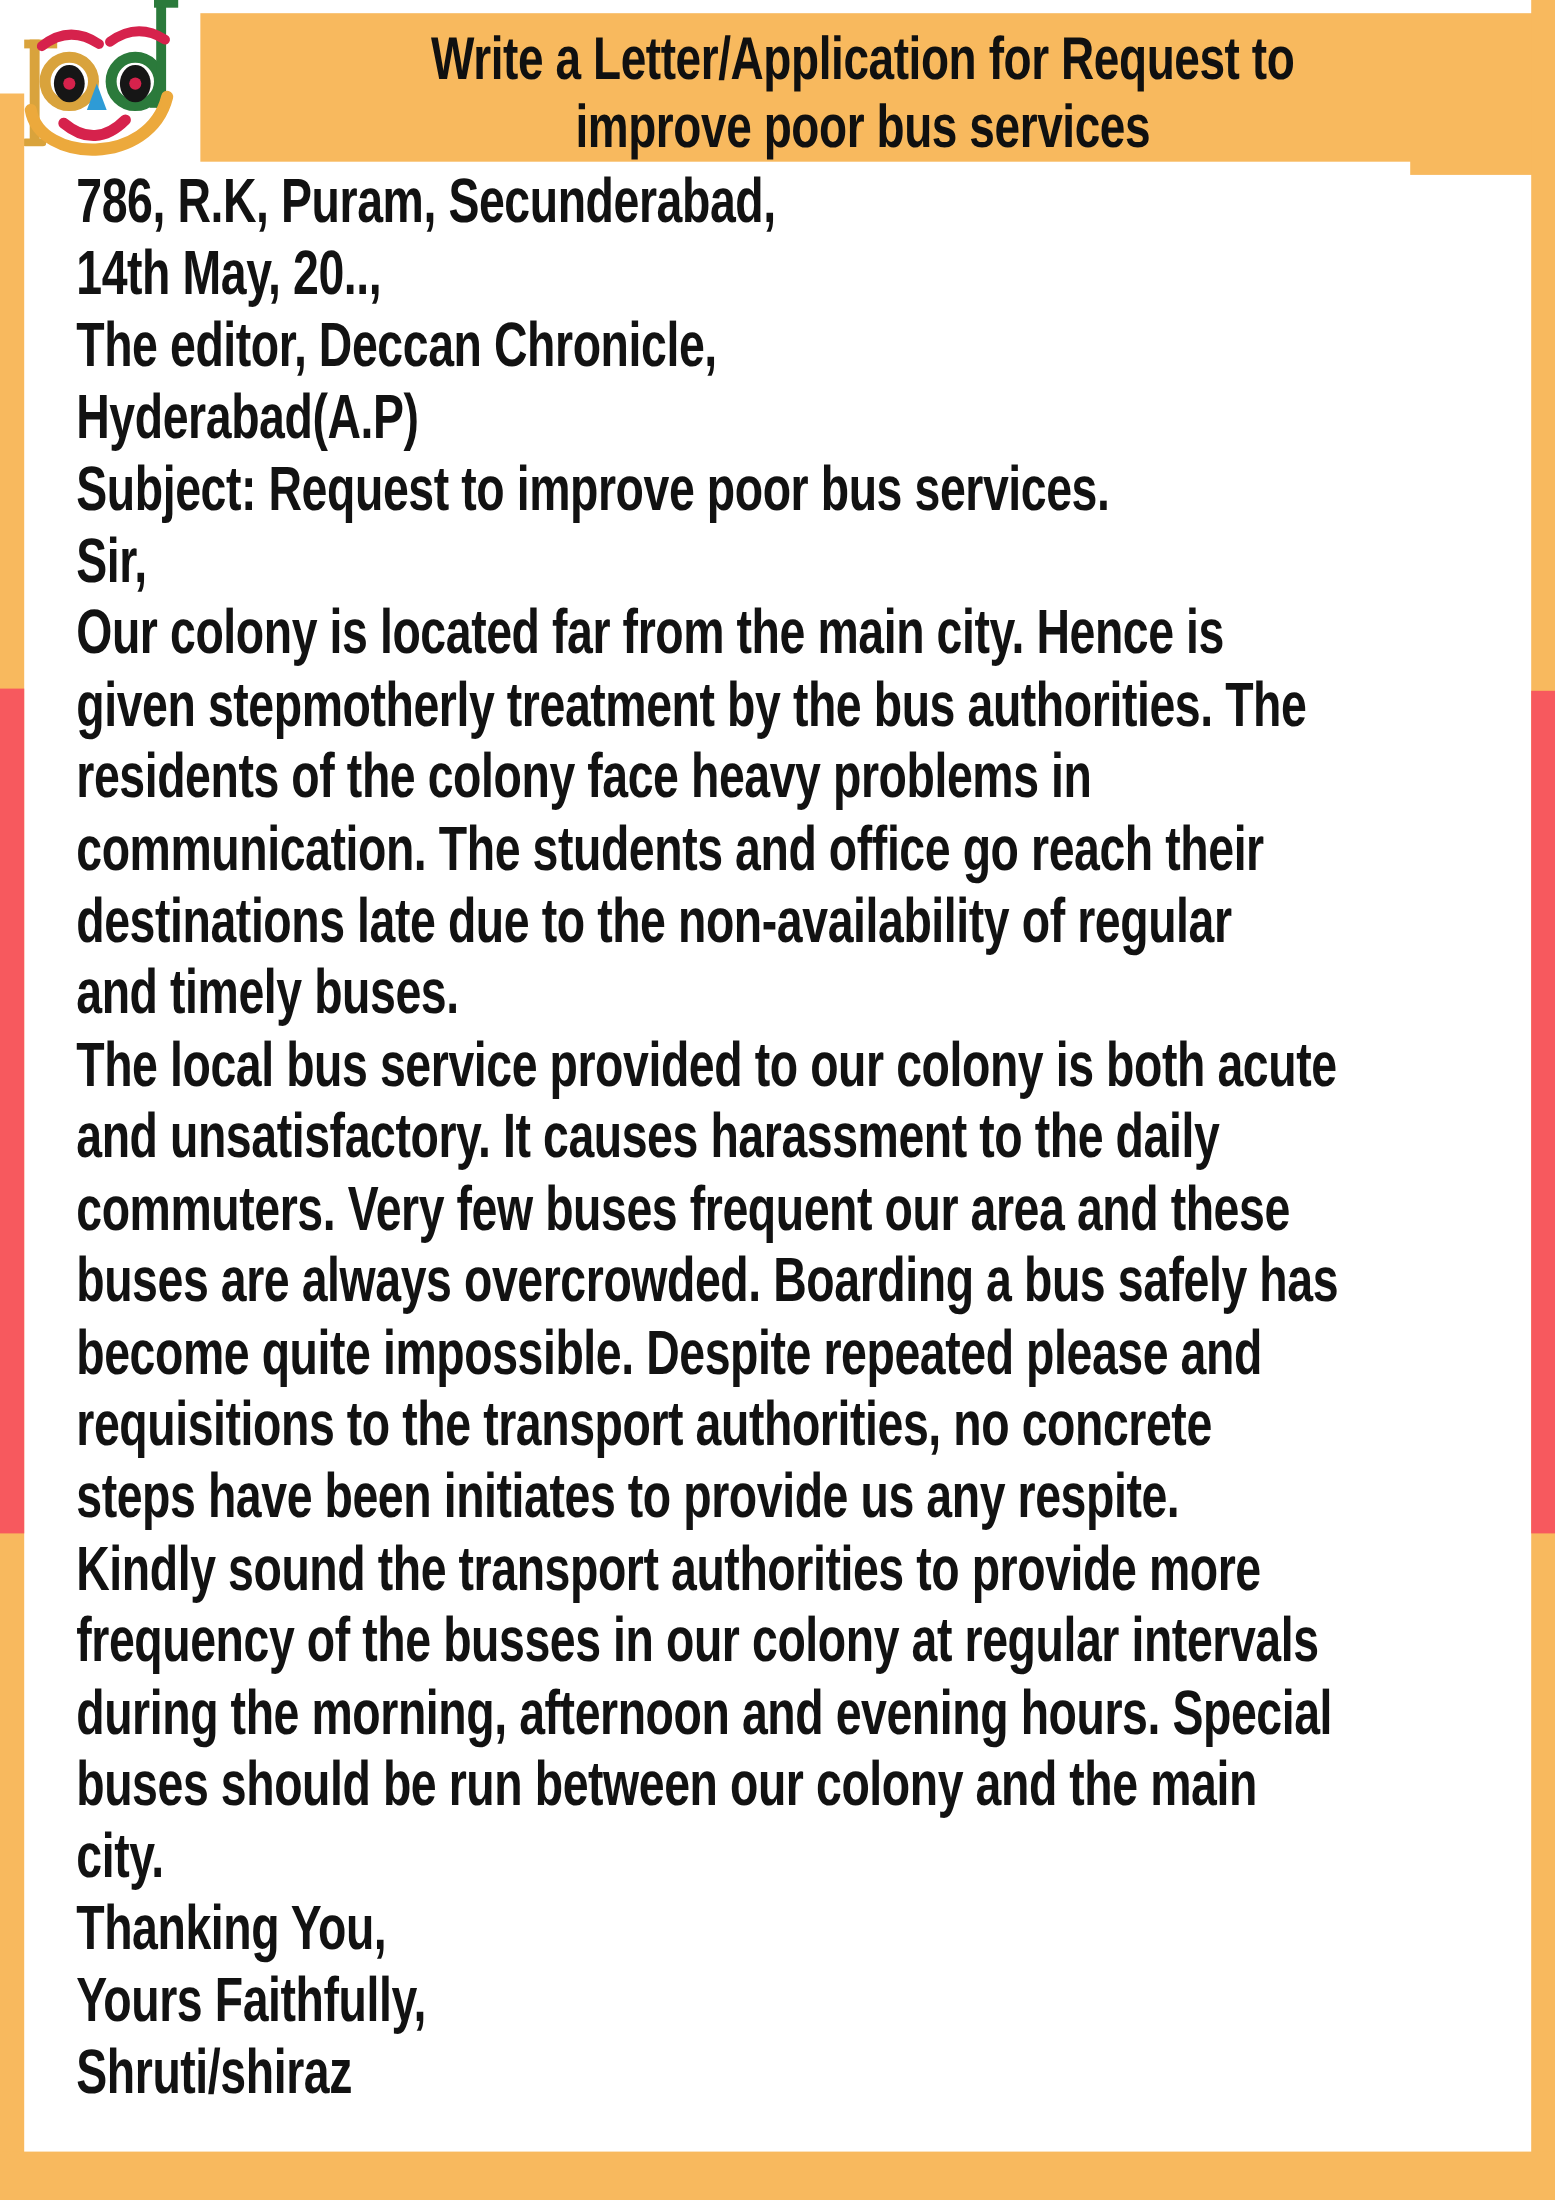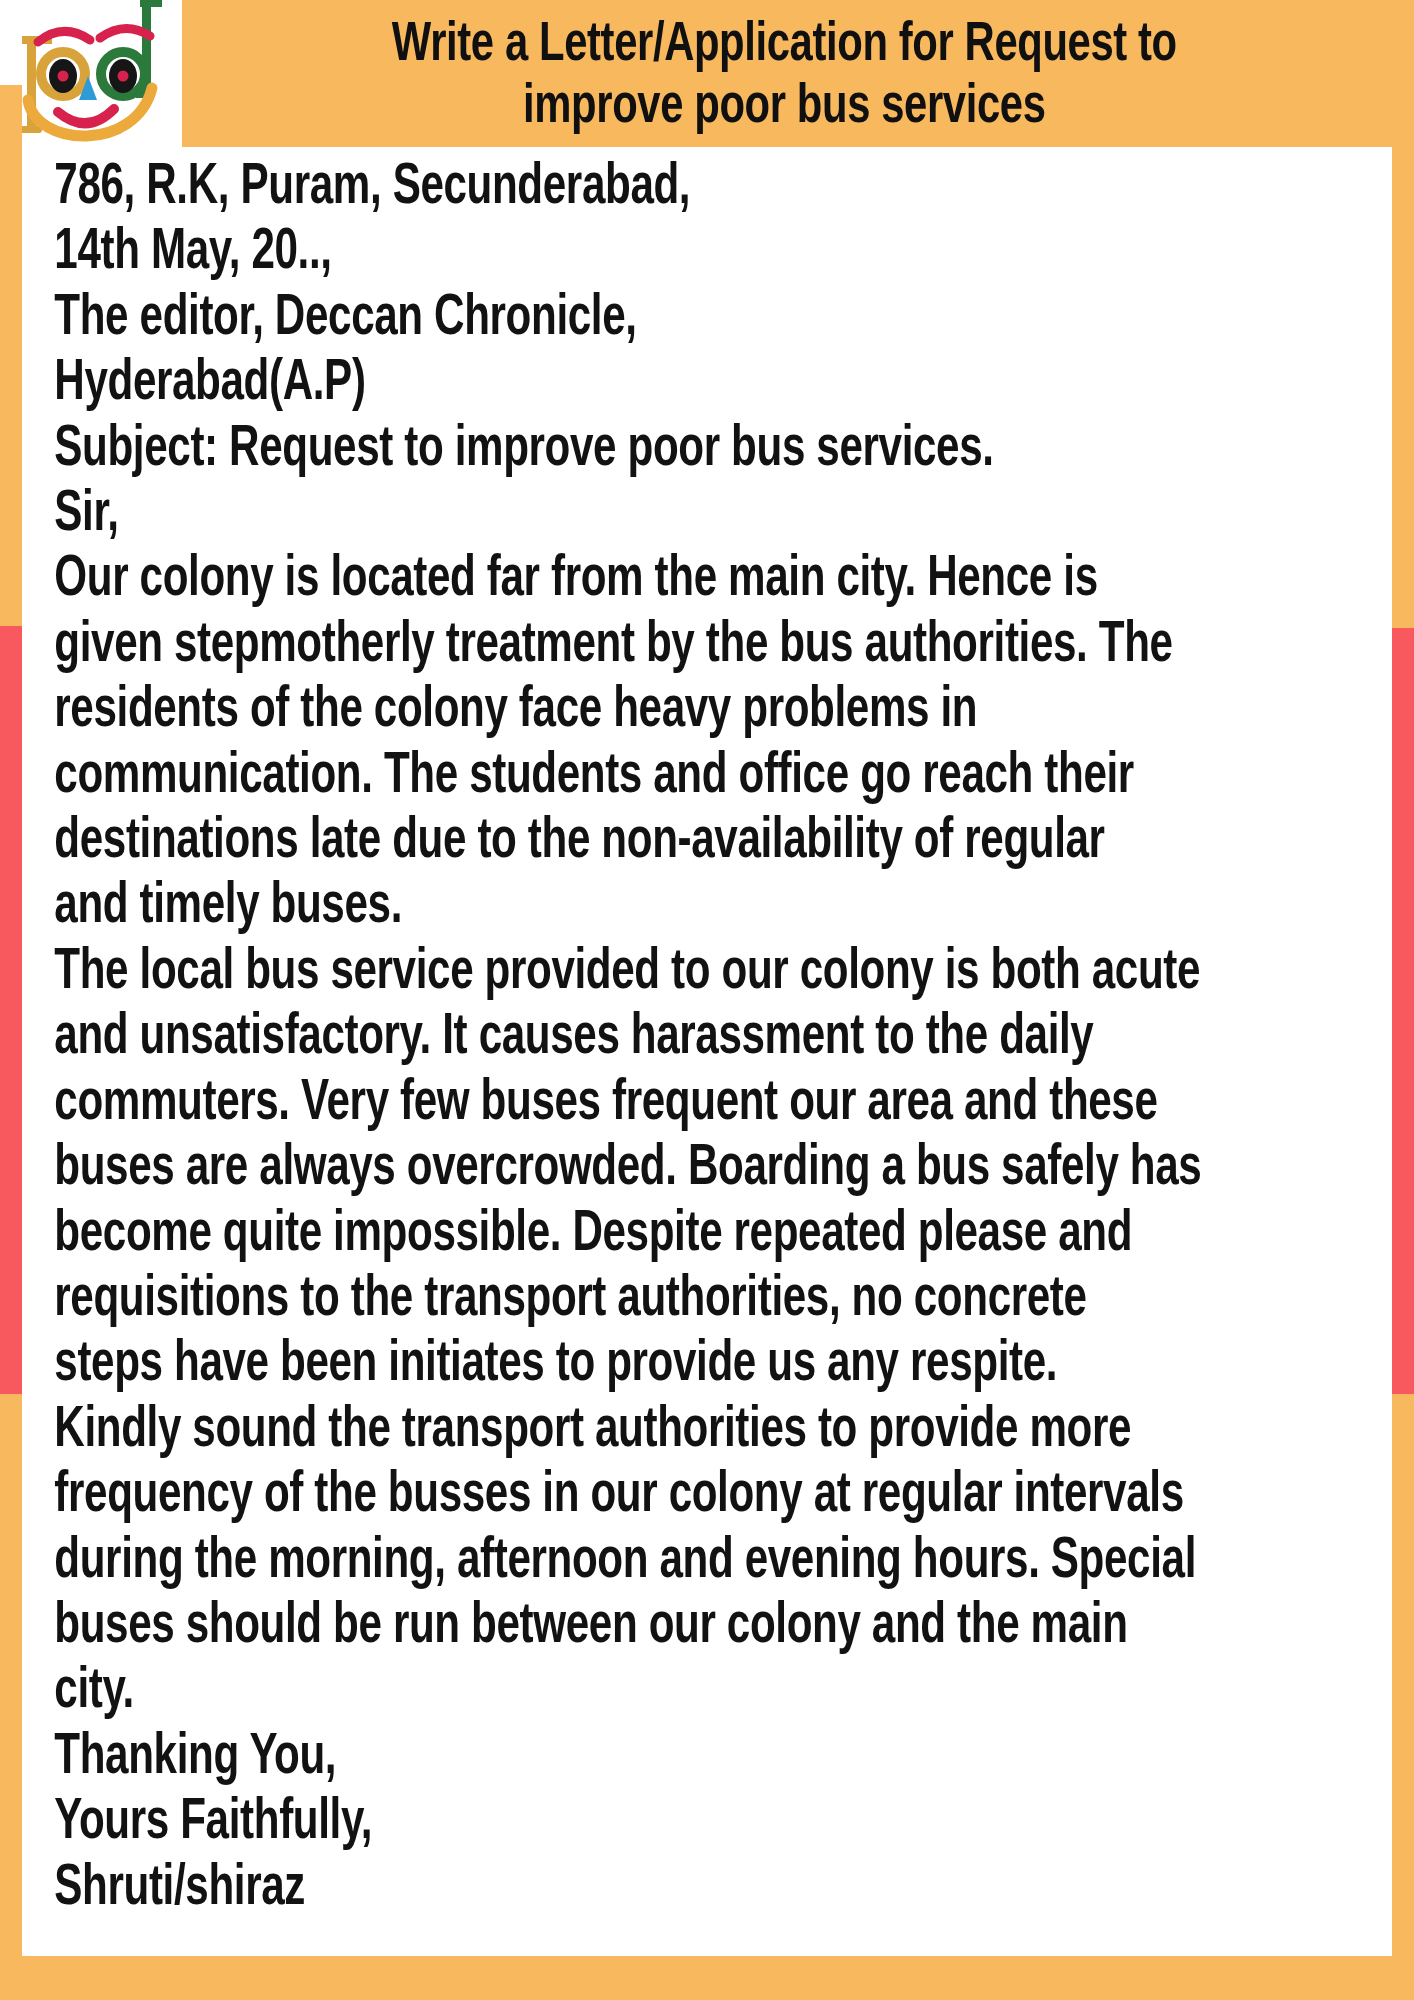--- a/index.html
+++ b/index.html
@@ -7,21 +7,21 @@
     position: relative;
     width: 1414px;
     height: 2000px;
     background: #ffffff;
     overflow: hidden;
     font-family: "Liberation Sans", "DejaVu Sans", sans-serif;
   }
   
   .header-band {
     position: absolute;
-    left: 182px; top: 0;
+    left: 182px; top: 12px;
     width: 1232px; height: 147px;
     background: var(--orange, #F8B95E);
   }
   .title {
     padding-top: 10px;
     padding-right: 36px;
     text-align: center;
     transform: scaleX(0.76);
     transform-origin: 50% 0;
   }
@@ -29,21 +29,21 @@
     font-size: 55px;
     font-weight: bold;
     line-height: 62px;
     letter-spacing: -0.5px;
     white-space: nowrap;
     color: #101010;
   }
   
   .card {
     position: absolute;
-    left: 13px; top: 147px;
+    left: 28px; top: 147px;
     width: 1226px; height: 1810px;
     background: var(--card, #ffffff);
     overflow: hidden;
     padding-left: 28px;
   }
   .letter {
     transform: scaleX(0.74);
     transform-origin: 0 0;
     width: 1849px;
     padding: 4px 0 0 18px;

